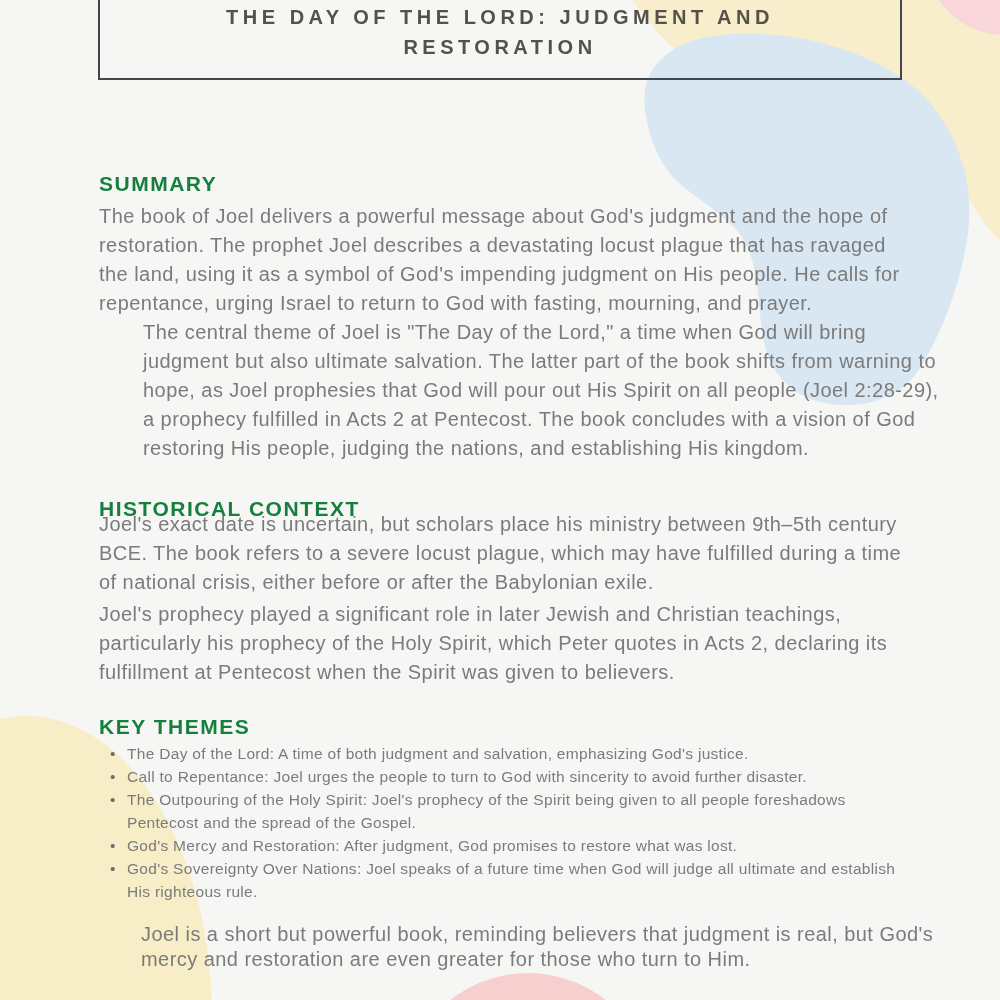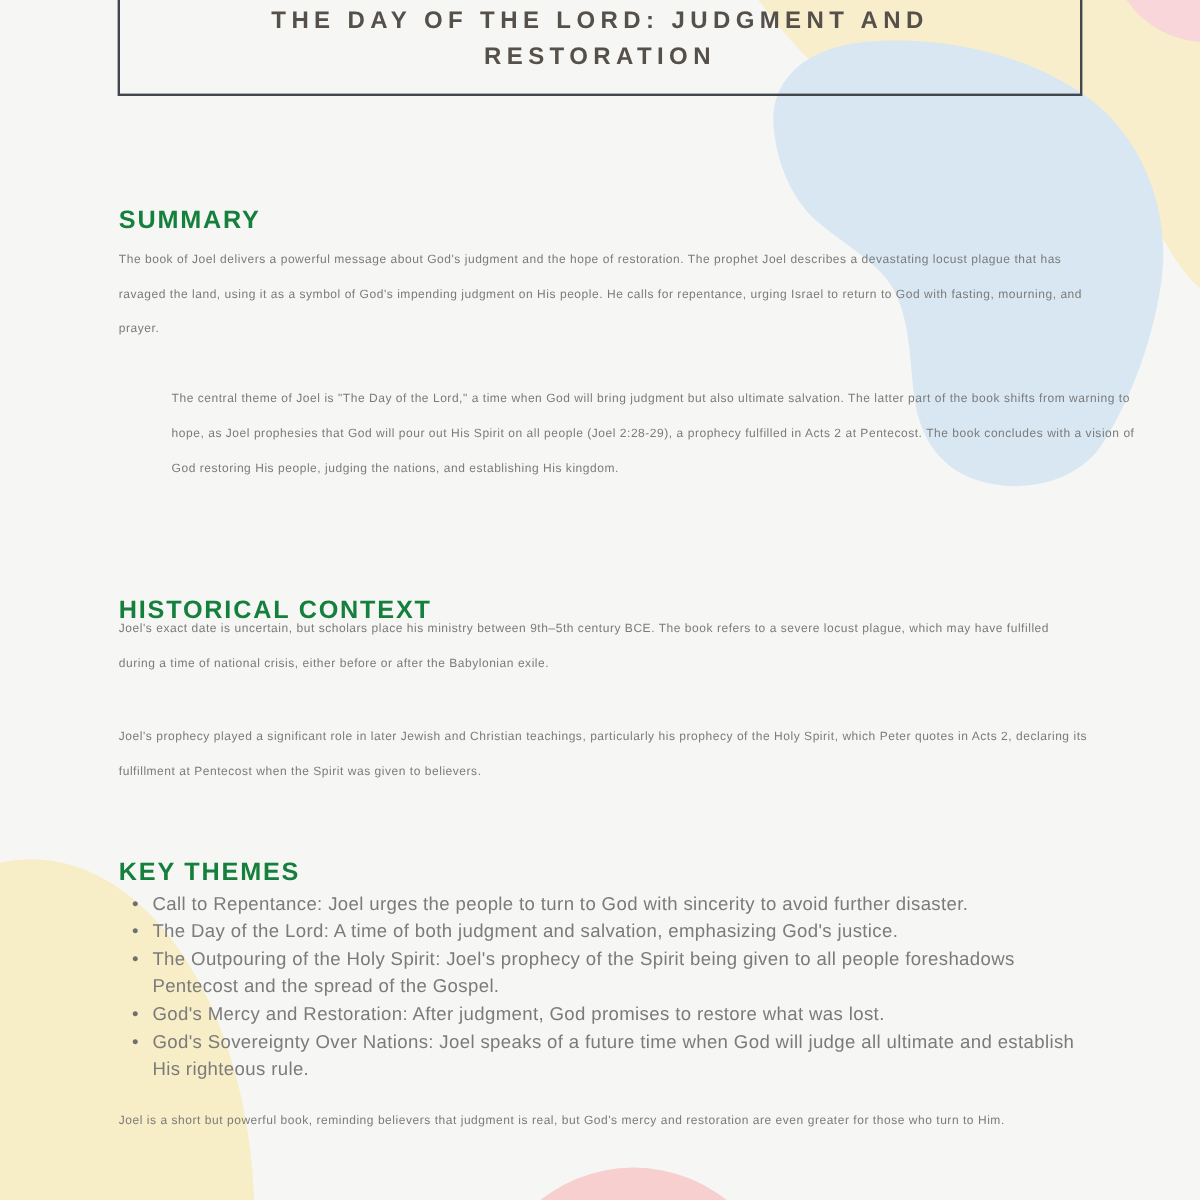--- a/index.html
+++ b/index.html
@@ -30,41 +30,41 @@
 
   .content{position:absolute;left:99px;width:807px;top:0;z-index:2;}
   .content > *{position:absolute;left:0;width:100%;margin:0;}
 
   h2.sec-heading{
     font-family:Liberation Sans, sans-serif;
     font-weight:700;font-size:21px;letter-spacing:1.5px;
     color:#15803d;
   }
   p.body-para{
-    font-size:10px;line-height:29px;letter-spacing:0.45px;
+    font-size:20px;line-height:29px;letter-spacing:0.45px;
     color:#7b7b7b;
   }
   #heading-summary{top:172px;}
   #para-summary-1{top:202px;}
   #para-summary-2{top:318px;margin-left:44px;}
   #heading-historical{top:497px;}
   #para-historical-1{top:510px;}
   #para-historical-2{top:600px;}
   #heading-themes{top:715px;}
   ul.themes-list{
     top:742px;list-style:none;padding:0;
     font-size:15.5px;line-height:23px;letter-spacing:0.3px;
     color:#7b7b7b;
   }
   ul.themes-list li{position:relative;padding-left:28px;}
   ul.themes-list li::before{
     content:"•";position:absolute;left:11px;top:0;
     color:#6f6f6f;
   }
-  #para-closing{top:922px;line-height:25px;}
+  #para-closing{top:922px;line-height:25px;margin-left:42px;}
 </style>
 </head>
 <body>
 
 <div class="blob" id="blob-yellow-tr">
   <svg width="400" height="250" viewBox="0 0 400 250" xmlns="http://www.w3.org/2000/svg">
     <path d="M32,0 C55,30 75,55 100,67 C130,82 200,92 240,92 C290,95 330,115 355,170 C368,198 382,225 400,240 L400,0 Z" fill="#f8eecb"></path>
   </svg>
 </div>
 <div class="blob blob-ellipse" id="blob-pink-tr"></div>
@@ -85,22 +85,22 @@
   <h2 class="sec-heading" id="heading-summary">SUMMARY</h2>
   <p class="body-para" id="para-summary-1">The book of Joel delivers a powerful message about God's judgment and the hope of restoration. The prophet Joel describes a devastating locust plague that has ravaged the land, using it as a symbol of God's impending judgment on His people. He calls for repentance, urging Israel to return to God with fasting, mourning, and prayer.</p>
   <p class="body-para" id="para-summary-2">The central theme of Joel is "The Day of the Lord," a time when God will bring judgment but also ultimate salvation. The latter part of the book shifts from warning to hope, as Joel prophesies that God will pour out His Spirit on all people (Joel 2:28-29), a prophecy fulfilled in Acts 2 at Pentecost. The book concludes with a vision of God restoring His people, judging the nations, and establishing His kingdom.</p>
 
   <h2 class="sec-heading" id="heading-historical">HISTORICAL CONTEXT</h2>
   <p class="body-para" id="para-historical-1">Joel's exact date is uncertain, but scholars place his ministry between 9th–5th century BCE. The book refers to a severe locust plague, which may have fulfilled during a time of national crisis, either before or after the Babylonian exile.</p>
   <p class="body-para" id="para-historical-2">Joel's prophecy played a significant role in later Jewish and Christian teachings, particularly his prophecy of the Holy Spirit, which Peter quotes in Acts 2, declaring its fulfillment at Pentecost when the Spirit was given to believers.</p>
 
   <h2 class="sec-heading" id="heading-themes">KEY THEMES</h2>
   <ul class="themes-list">
+    <li>The Day of the Lord: A time of both judgment and salvation, emphasizing God's justice.</li>
     <li>Call to Repentance: Joel urges the people to turn to God with sincerity to avoid further disaster.</li>
-    <li>The Day of the Lord: A time of both judgment and salvation, emphasizing God's justice.</li>
     <li>The Outpouring of the Holy Spirit: Joel's prophecy of the Spirit being given to all people foreshadows Pentecost and the spread of the Gospel.</li>
     <li>God's Mercy and Restoration: After judgment, God promises to restore what was lost.</li>
     <li>God's Sovereignty Over Nations: Joel speaks of a future time when God will judge all ultimate and establish His righteous rule.</li>
   </ul>
 
   <p class="body-para" id="para-closing">Joel is a short but powerful book, reminding believers that judgment is real, but God's mercy and restoration are even greater for those who turn to Him.</p>
 
 </div>
 
 </body></html>

